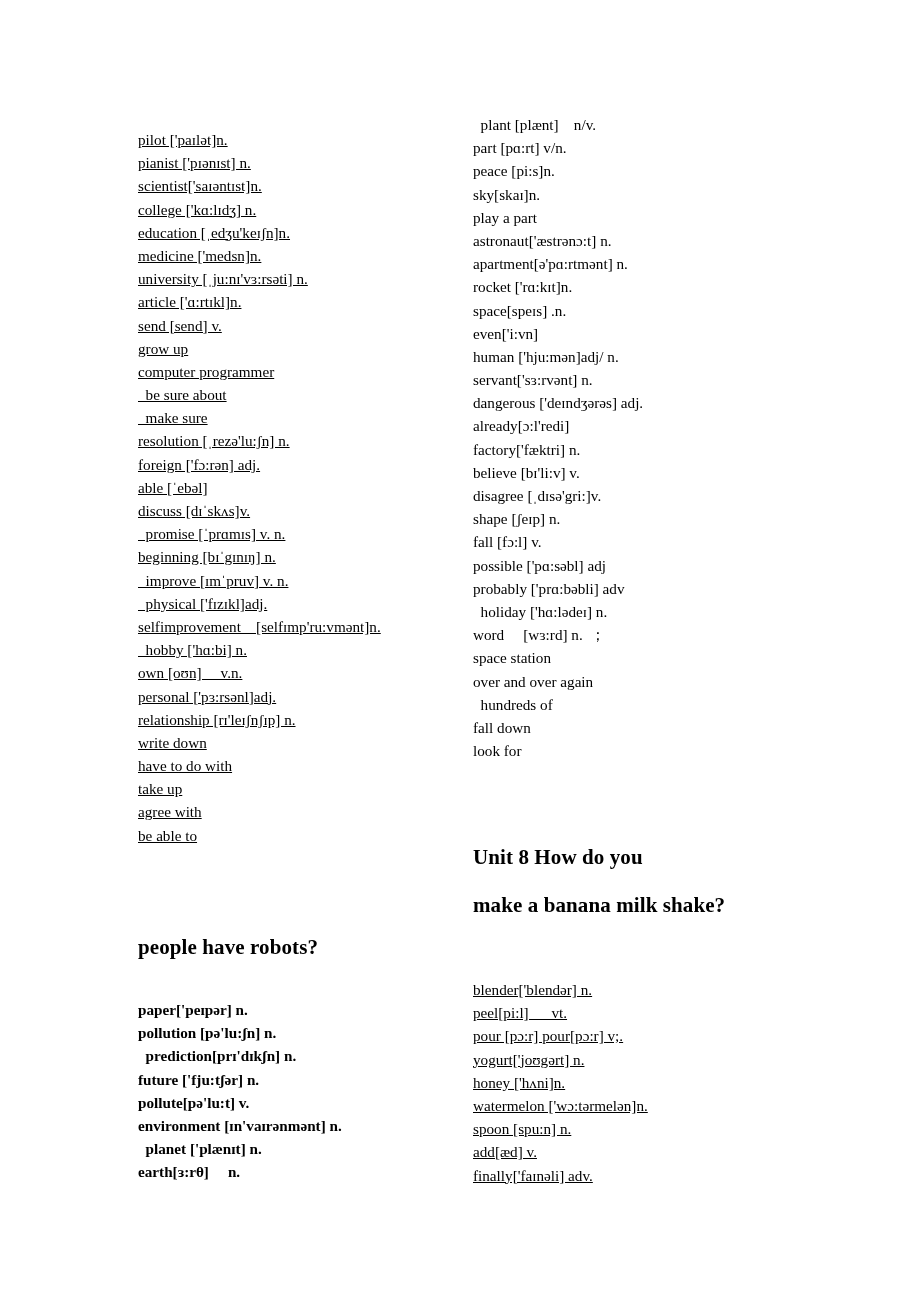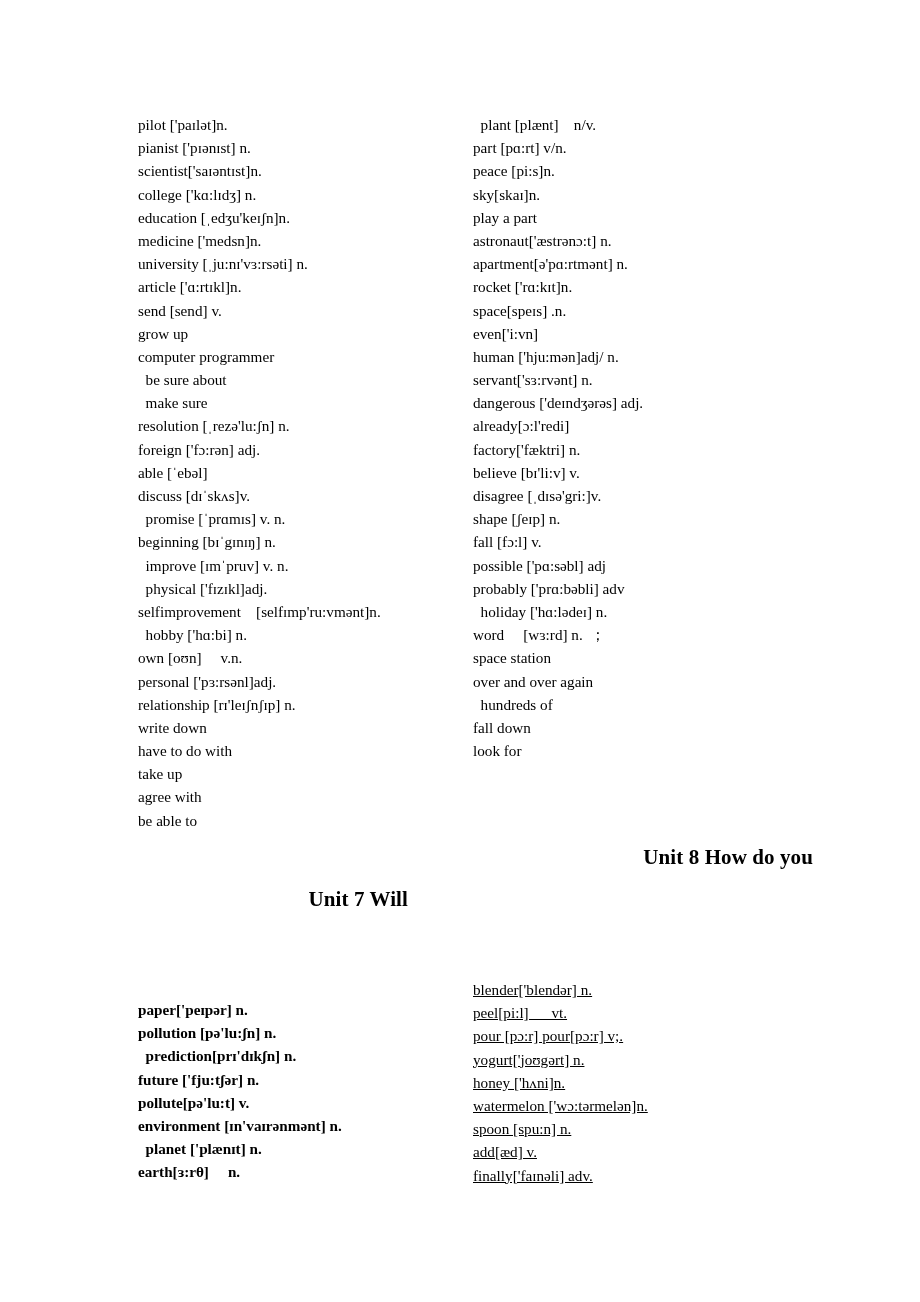--- a/index.html
+++ b/index.html
@@ -27,21 +27,21 @@
     position: absolute;
     font-size: 15.2px;
     line-height: 23.2px;
     white-space: pre;
   }
   .wordcol .entry {
     height: 23.2px;
     white-space: pre;
   }
 
-  #col-left-top   { left: 138px; top: 113px;  width: 330px; }
+  #col-left-top   { left: 138px; top: 128px;  width: 330px; text-decoration: underline; }
   #col-right-top  { left: 473px; top: 113px;  width: 340px; }
   #col-left-bot   { left: 138px; top: 998px;  width: 330px; font-weight: bold; }
   #col-right-bot  { left: 473px; top: 978px;  width: 340px; text-decoration: underline; }
 
   
   .unit-heading {
     position: absolute;
     font-family: "Liberation Serif", "DejaVu Serif", serif;
     font-weight: bold;
     font-size: 21px;
@@ -58,37 +58,38 @@
   #unit7-line2 {
     left: 138px;
     top: 935px;
     width: 330px;
     text-align: left;
   }
   #unit8-line1 {
     left: 473px;
     top: 845px;
     width: 340px;
-    text-align: right;
+    text-align: left;
   }
   #unit8-line2 {
     left: 473px;
     top: 893px;
     width: 360px;
     text-align: left;
   }
 </style>
 </head>
 <body>
 
 <div class="page">
 
   <div class="wordcol" id="col-left-top"><div class="entry">pilot ['paɪlət]n.</div><div class="entry">pianist ['pɪənɪst] n.</div><div class="entry">scientist['saɪəntɪst]n.</div><div class="entry">college ['kɑ:lɪdʒ] n.</div><div class="entry">education [ˌedʒu'keɪʃn]n.</div><div class="entry">medicine ['medsn]n.</div><div class="entry">university [ˌju:nɪ'vɜ:rsəti] n.</div><div class="entry">article ['ɑ:rtɪkl]n.</div><div class="entry">send [send] v.</div><div class="entry">grow up</div><div class="entry">computer programmer</div><div class="entry">  be sure about</div><div class="entry">  make sure</div><div class="entry">resolution [ˌrezə'lu:ʃn] n.</div><div class="entry">foreign ['fɔ:rən] adj.</div><div class="entry">able [ˈebəl]</div><div class="entry">discuss [dɪˈskʌs]v.</div><div class="entry">  promise [ˈprɑmɪs] v. n.</div><div class="entry">beginning [bɪˈgɪnɪŋ] n.</div><div class="entry">  improve [ɪmˈpruv] v. n.</div><div class="entry">  physical ['fɪzɪkl]adj.</div><div class="entry">selfimprovement    [selfɪmp'ru:vmənt]n.</div><div class="entry">  hobby ['hɑ:bi] n.</div><div class="entry">own [oʊn]     v.n.</div><div class="entry">personal ['pɜ:rsənl]adj.</div><div class="entry">relationship [rɪ'leɪʃnʃɪp] n.</div><div class="entry">write down</div><div class="entry">have to do with</div><div class="entry">take up</div><div class="entry">agree with</div><div class="entry">be able to</div></div>
   <div class="wordcol" id="col-right-top"><div class="entry">  plant [plænt]    n/v.</div><div class="entry">part [pɑ:rt] v/n.</div><div class="entry">peace [pi:s]n.</div><div class="entry">sky[skaɪ]n.</div><div class="entry">play a part</div><div class="entry">astronaut['æstrənɔ:t] n.</div><div class="entry">apartment[ə'pɑ:rtmənt] n.</div><div class="entry">rocket ['rɑ:kɪt]n.</div><div class="entry">space[speɪs] .n.</div><div class="entry">even['i:vn]</div><div class="entry">human ['hju:mən]adj/ n.</div><div class="entry">servant['sɜ:rvənt] n.</div><div class="entry">dangerous ['deɪndʒərəs] adj.</div><div class="entry">already[ɔ:l'redi]</div><div class="entry">factory['fæktri] n.</div><div class="entry">believe [bɪ'li:v] v.</div><div class="entry">disagree [ˌdɪsə'gri:]v.</div><div class="entry">shape [ʃeɪp] n.</div><div class="entry">fall [fɔ:l] v.</div><div class="entry">possible ['pɑ:səbl] adj</div><div class="entry">probably ['prɑ:bəbli] adv</div><div class="entry">  holiday ['hɑ:lədeɪ] n.</div><div class="entry">word     [wɜ:rd] n.  ；</div><div class="entry">space station</div><div class="entry">over and over again</div><div class="entry">  hundreds of</div><div class="entry">fall down</div><div class="entry">look for</div></div>
 
-  <div class="unit-heading" id="unit7-line1">Unit 7 Will</div>
+  <div class="unit-heading" id="unit7-line2">people have robots?</div>
 
   <div class="unit-heading" id="unit8-line1">Unit 8 How do you</div>
+  <div class="unit-heading" id="unit8-line2">make a banana milk shake?</div>
 
   <div class="wordcol" id="col-left-bot"><div class="entry">paper['peɪpər] n.</div><div class="entry">pollution [pə'lu:ʃn] n.</div><div class="entry">  prediction[prɪ'dɪkʃn] n.</div><div class="entry">future ['fju:tʃər] n.</div><div class="entry">pollute[pə'lu:t] v.</div><div class="entry">environment [ɪn'vaɪrənmənt] n.</div><div class="entry">  planet ['plænɪt] n.</div><div class="entry">earth[ɜ:rθ]     n.</div></div>
   <div class="wordcol" id="col-right-bot"><div class="entry">blender['blendər] n.</div><div class="entry">peel[pi:l]      vt.</div><div class="entry">pour [pɔ:r] pour[pɔ:r] v;.</div><div class="entry">yogurt['joʊgərt] n.</div><div class="entry">honey ['hʌni]n.</div><div class="entry">watermelon ['wɔ:tərmelən]n.</div><div class="entry">spoon [spu:n] n.</div><div class="entry">add[æd] v.</div><div class="entry">finally['faɪnəli] adv.</div></div>
 
 </div>
 
 </body></html>

